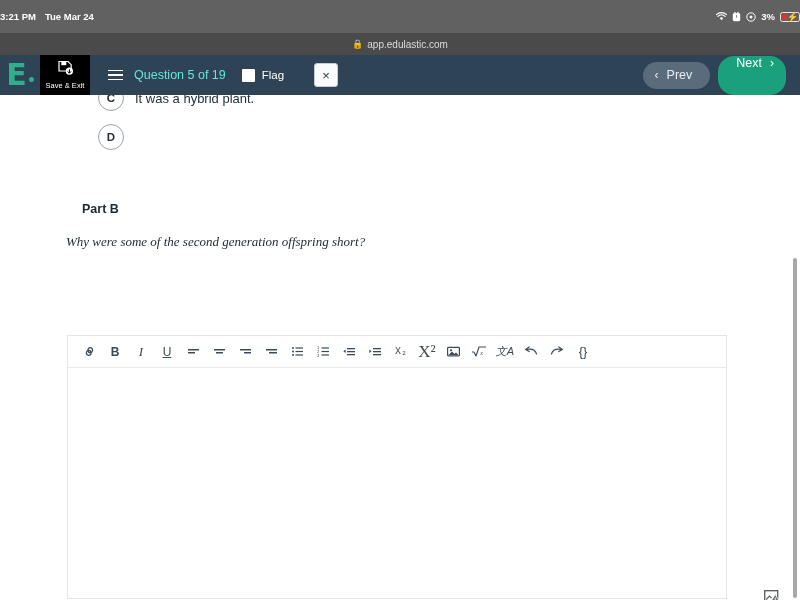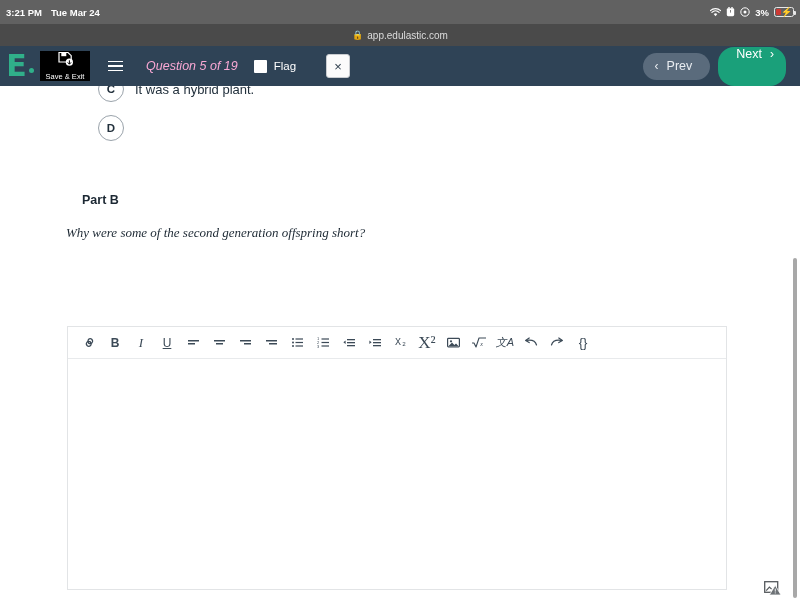--- a/index.html
+++ b/index.html
@@ -10,28 +10,28 @@
   body {
     width: 800px;
     height: 600px;
     overflow: hidden;
     font-family: "Liberation Sans", sans-serif;
     position: relative;
   }
 
   
   .status-bar {
-    height: 24px;
+    height: 33px;
     background: #616161;
     color: #ffffff;
     display: flex;
     align-items: center;
     font-size: 9.5px;
     font-weight: bold;
-    padding: 0 6px;
+    padding: 0 0;
     box-sizing: border-box;
   }
   .status-left { display: flex; align-items: center; gap: 9px; }
   .status-right {
     margin-left: auto;
     display: flex;
     align-items: center;
     gap: 5px;
     font-size: 9.5px;
   }
@@ -102,46 +102,45 @@
     font-weight: bold;
     line-height: 30px;
     font-family: "DejaVu Sans", sans-serif;
   }
   .logo-dot {
     width: 5px; height: 5px; border-radius: 50%;
     background: #30b08a;
     margin-left: 2px; margin-top: 8px;
   }
   .save-exit {
-    width: 50px; height: 30px;
+    width: 50px; height: 40px;
     background: #000000;
     display: flex; flex-direction: column;
-    align-items: center; justify-content: flex-start;
+    align-items: center; justify-content: center;
     color: #ffffff;
     gap: 1px;
     cursor: pointer;
   }
   .save-exit-label { font-size: 7.5px; line-height: 8px; }
   .hamburger {
     width: 30px; height: 40px;
     display: flex; flex-direction: column;
     align-items: center; justify-content: center;
     gap: 3px;
     margin-left: 10px;
     cursor: pointer;
   }
   .hamburger span {
     display: block; width: 15px; height: 1.5px; background: #ffffff;
   }
   .q-counter {
-    color: #f9a8d4;
+    color: #5eead4;
     font-size: 12.5px;
-    margin-left: 16px;
+    margin-left: 4px;
     white-space: nowrap;
-    font-style: italic;
   }
   .flag-wrap {
     display: flex; align-items: center; gap: 7px;
     margin-left: 16px;
     cursor: pointer;
   }
   .flag-box {
     width: 13px; height: 13px;
     background: #ffffff;
     border-radius: 1px;

